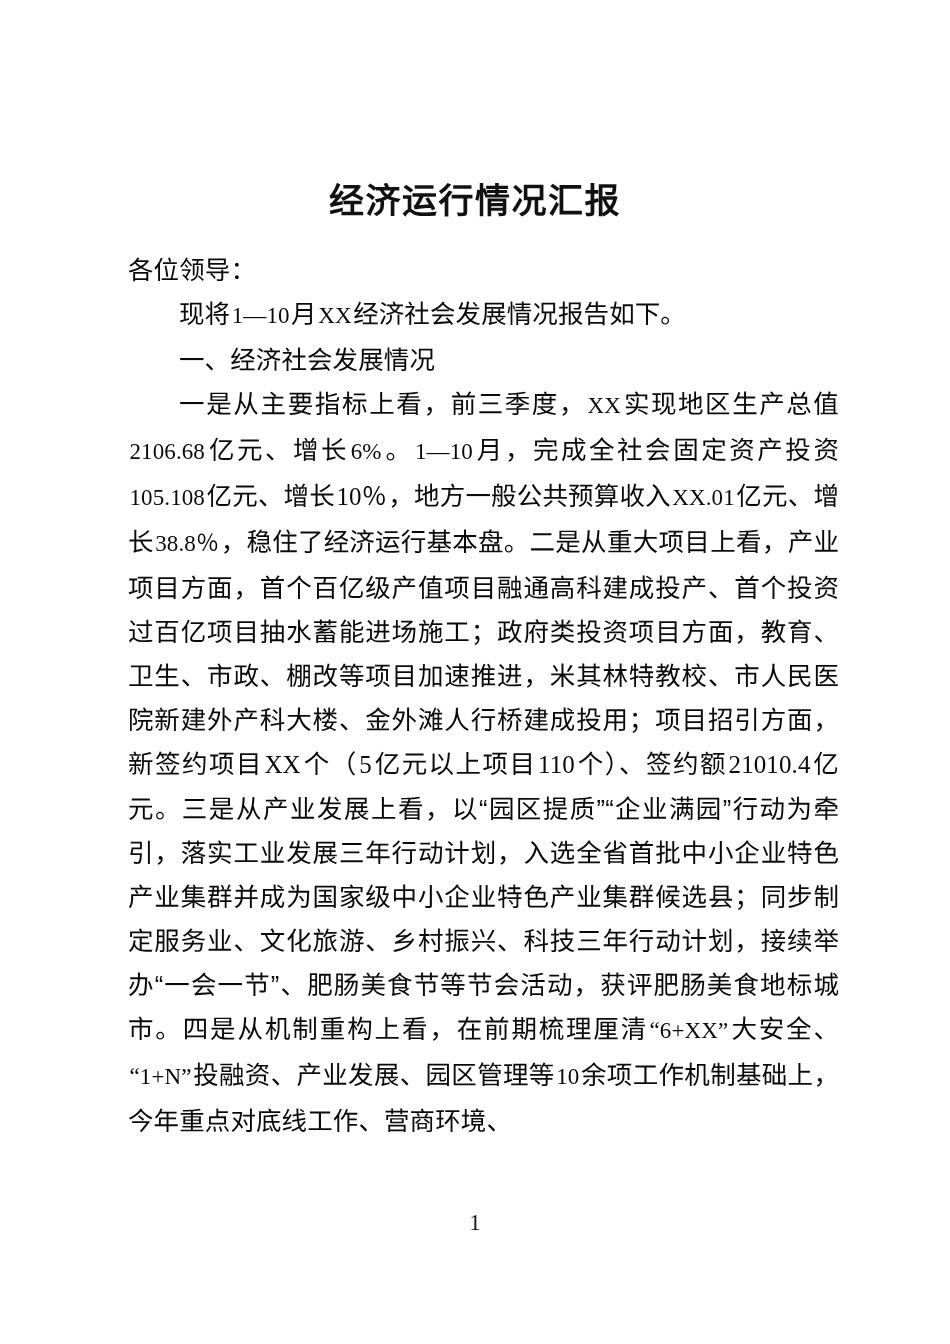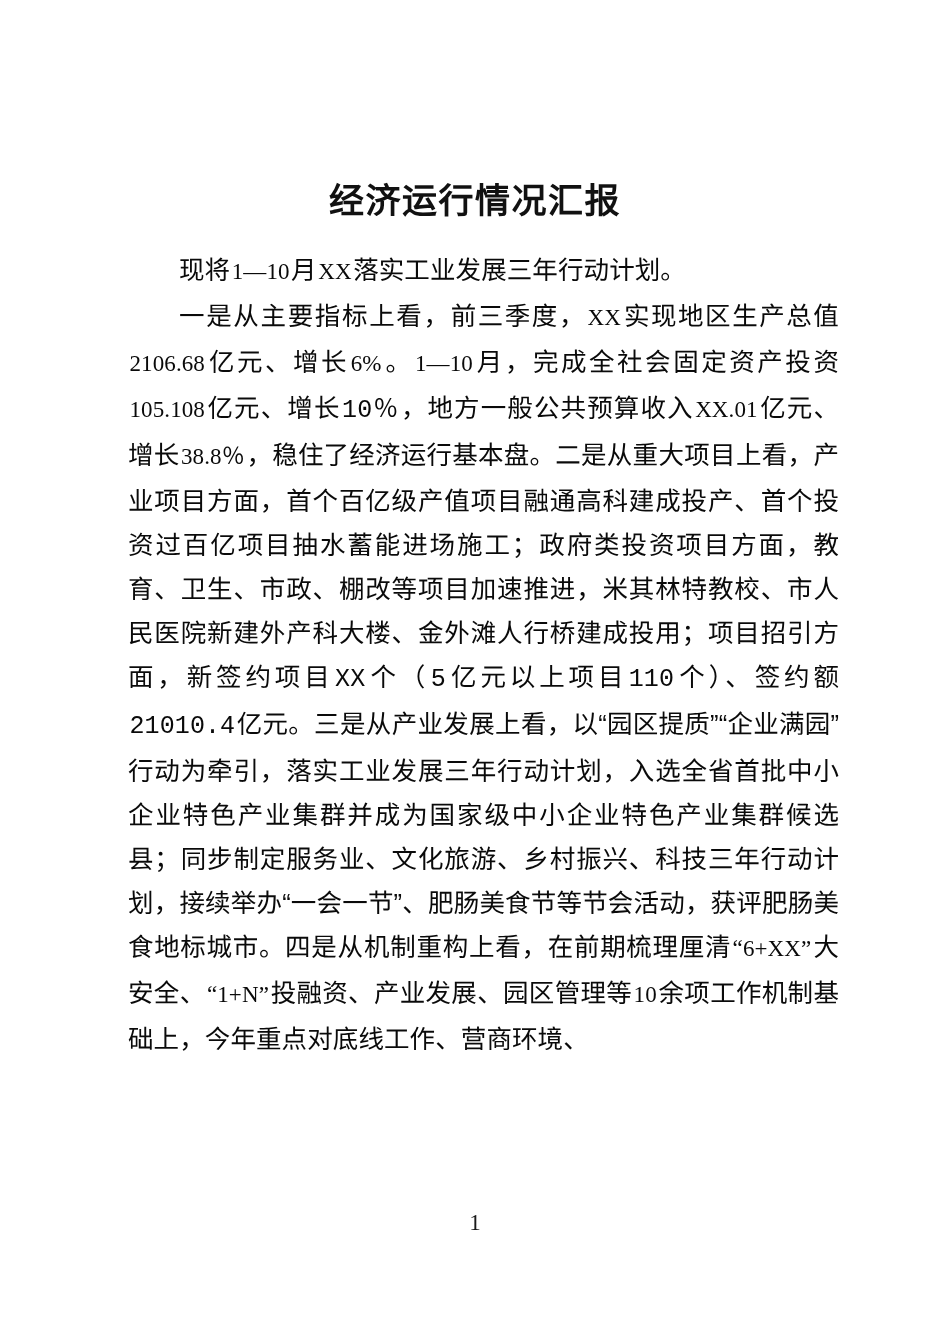--- a/index.html
+++ b/index.html
@@ -69,21 +69,21 @@
   }
 
   
   .sr {
     font-family: "Liberation Serif", "DejaVu Serif", serif;
     font-size: 23px;
     padding: 0 1.5px;
   }
   
   .sn {
-    font-family: Liberation Mono, monospace;
+    font-family: Liberation Serif, serif;
     font-size: 25px;
     padding: 0 1.5px;
   }
 
   
   .page-number {
     position: absolute;
     top: 1196px;
     left: 0;
     width: 950px;
@@ -96,23 +96,25 @@
 </style>
 </head>
 <body>
 
 <div class="page">
 
   <h1 class="doc-title">经济运行情况汇报</h1>
 
   <div class="body-block">
 
+    <p class="para"><span>各位领导：</span></p>
 
-    <p class="para indent"><span>现将</span><span class="sr">1—10</span><span>月</span><span class="sr">XX</span><span>落实工业发展三年行动计划。</span></p>
+    <p class="para indent"><span>现将</span><span class="sr">1—10</span><span>月</span><span class="sr">XX</span><span>经济社会发展情况报告如下。</span></p>
 
+    <p class="para indent"><span>一、经济社会发展情况</span></p>
 
     <p class="para indent"><span class="b">一是从主要指标上看，</span><span>前三季度，</span><span class="sr">XX</span><span>实现地区生产总值</span><span class="sr">2106.68</span><span>亿元、增长</span><span class="sr">6%</span><span>。</span><span class="sr">1—10</span><span>月，完成全社会固定资产投资</span><span class="sr">105.108</span><span>亿元、增长</span><span class="sn">10％</span><span>，地方一般公共预算收入</span><span class="sr">XX.01</span><span>亿元、增长</span><span class="sr">38.8％</span><span>，稳住了经济运行基本盘。</span><span class="b">二是从重大项目上看，</span><span>产业项目方面，首个百亿级产值项目融通高科建成投产、首个投资过百亿项目抽水蓄能进场施工；政府类投资项目方面，教育、卫生、市政、棚改等项目加速推进，米其林特教校、市人民医院新建外产科大楼、金外滩人行桥建成投用；项目招引方面，新签约项目</span><span class="sn">XX</span><span>个（</span><span class="sn">5</span><span>亿元以上项目</span><span class="sn">110</span><span>个）、签约额</span><span class="sn">21010.4</span><span>亿元。</span><span class="b">三是从产业发展上看，</span><span>以“园区提质”“企业满园”行动为牵引，落实工业发展三年行动计划，入选全省首批中小企业特色产业集群并成为国家级中小企业特色产业集群候选县；同步制定服务业、文化旅游、乡村振兴、科技三年行动计划，接续举办“一会一节”、肥肠美食节等节会活动，获评肥肠美食地标城市。</span><span class="b">四是从机制重构上看，</span><span>在前期梳理厘清</span><span class="sr">“6+XX”</span><span>大安全、</span><span class="sr">“1+N”</span><span>投融资、产业发展、园区管理等</span><span class="sr">10</span><span>余项工作机制基础上，今年重点对底线工作、营商环境、</span></p>
 
   </div>
 
   <div class="page-number">1</div>
 
 </div>
 
 </body></html>

